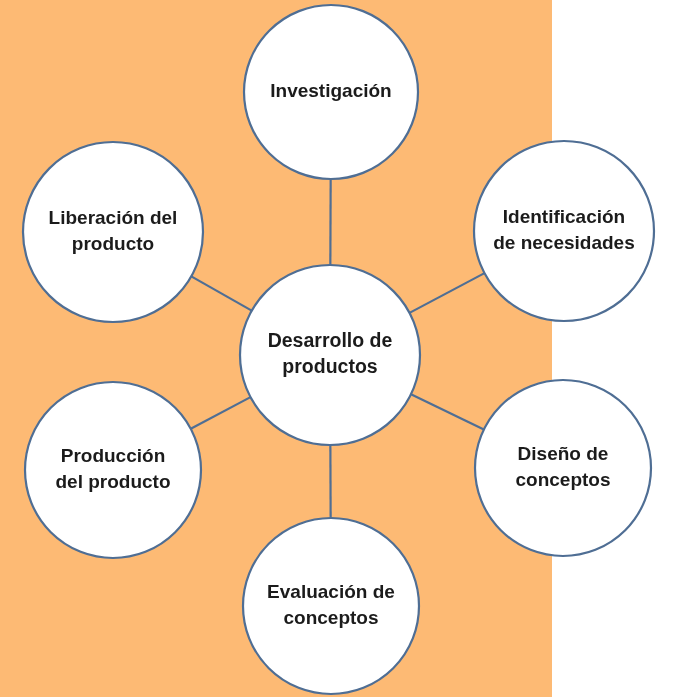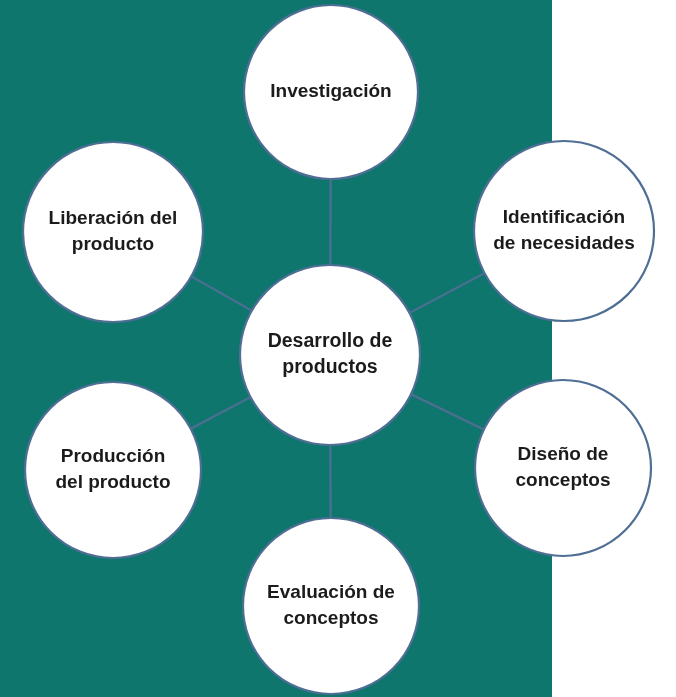--- a/index.html
+++ b/index.html
@@ -10,21 +10,21 @@
   body {
     width: 676px;
     height: 697px;
     overflow: hidden;
     font-family: "Liberation Sans", sans-serif;
   }
   #diagram-root {
     position: relative;
     width: 552px;
     height: 697px;
-    background: #0f766e;
+    background: #fdba74;
   }
   svg#hub-spoke-svg {
     display: block;
     width: 676px;
     height: 697px;
   }
   .node-circle {
     fill: #ffffff;
   }
   .spoke-line {

